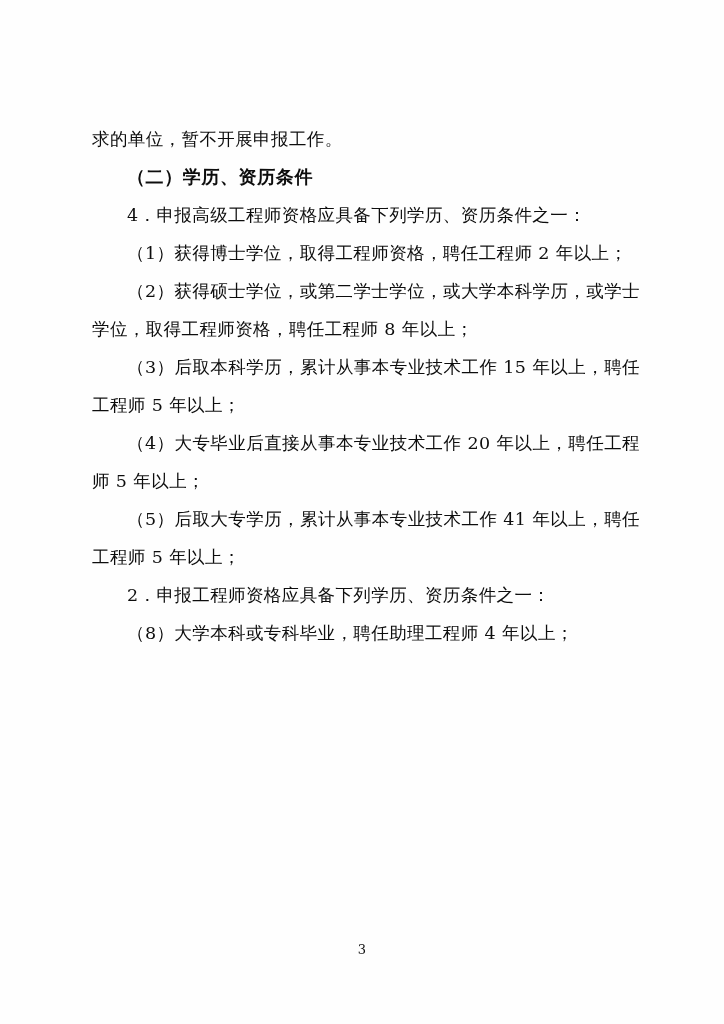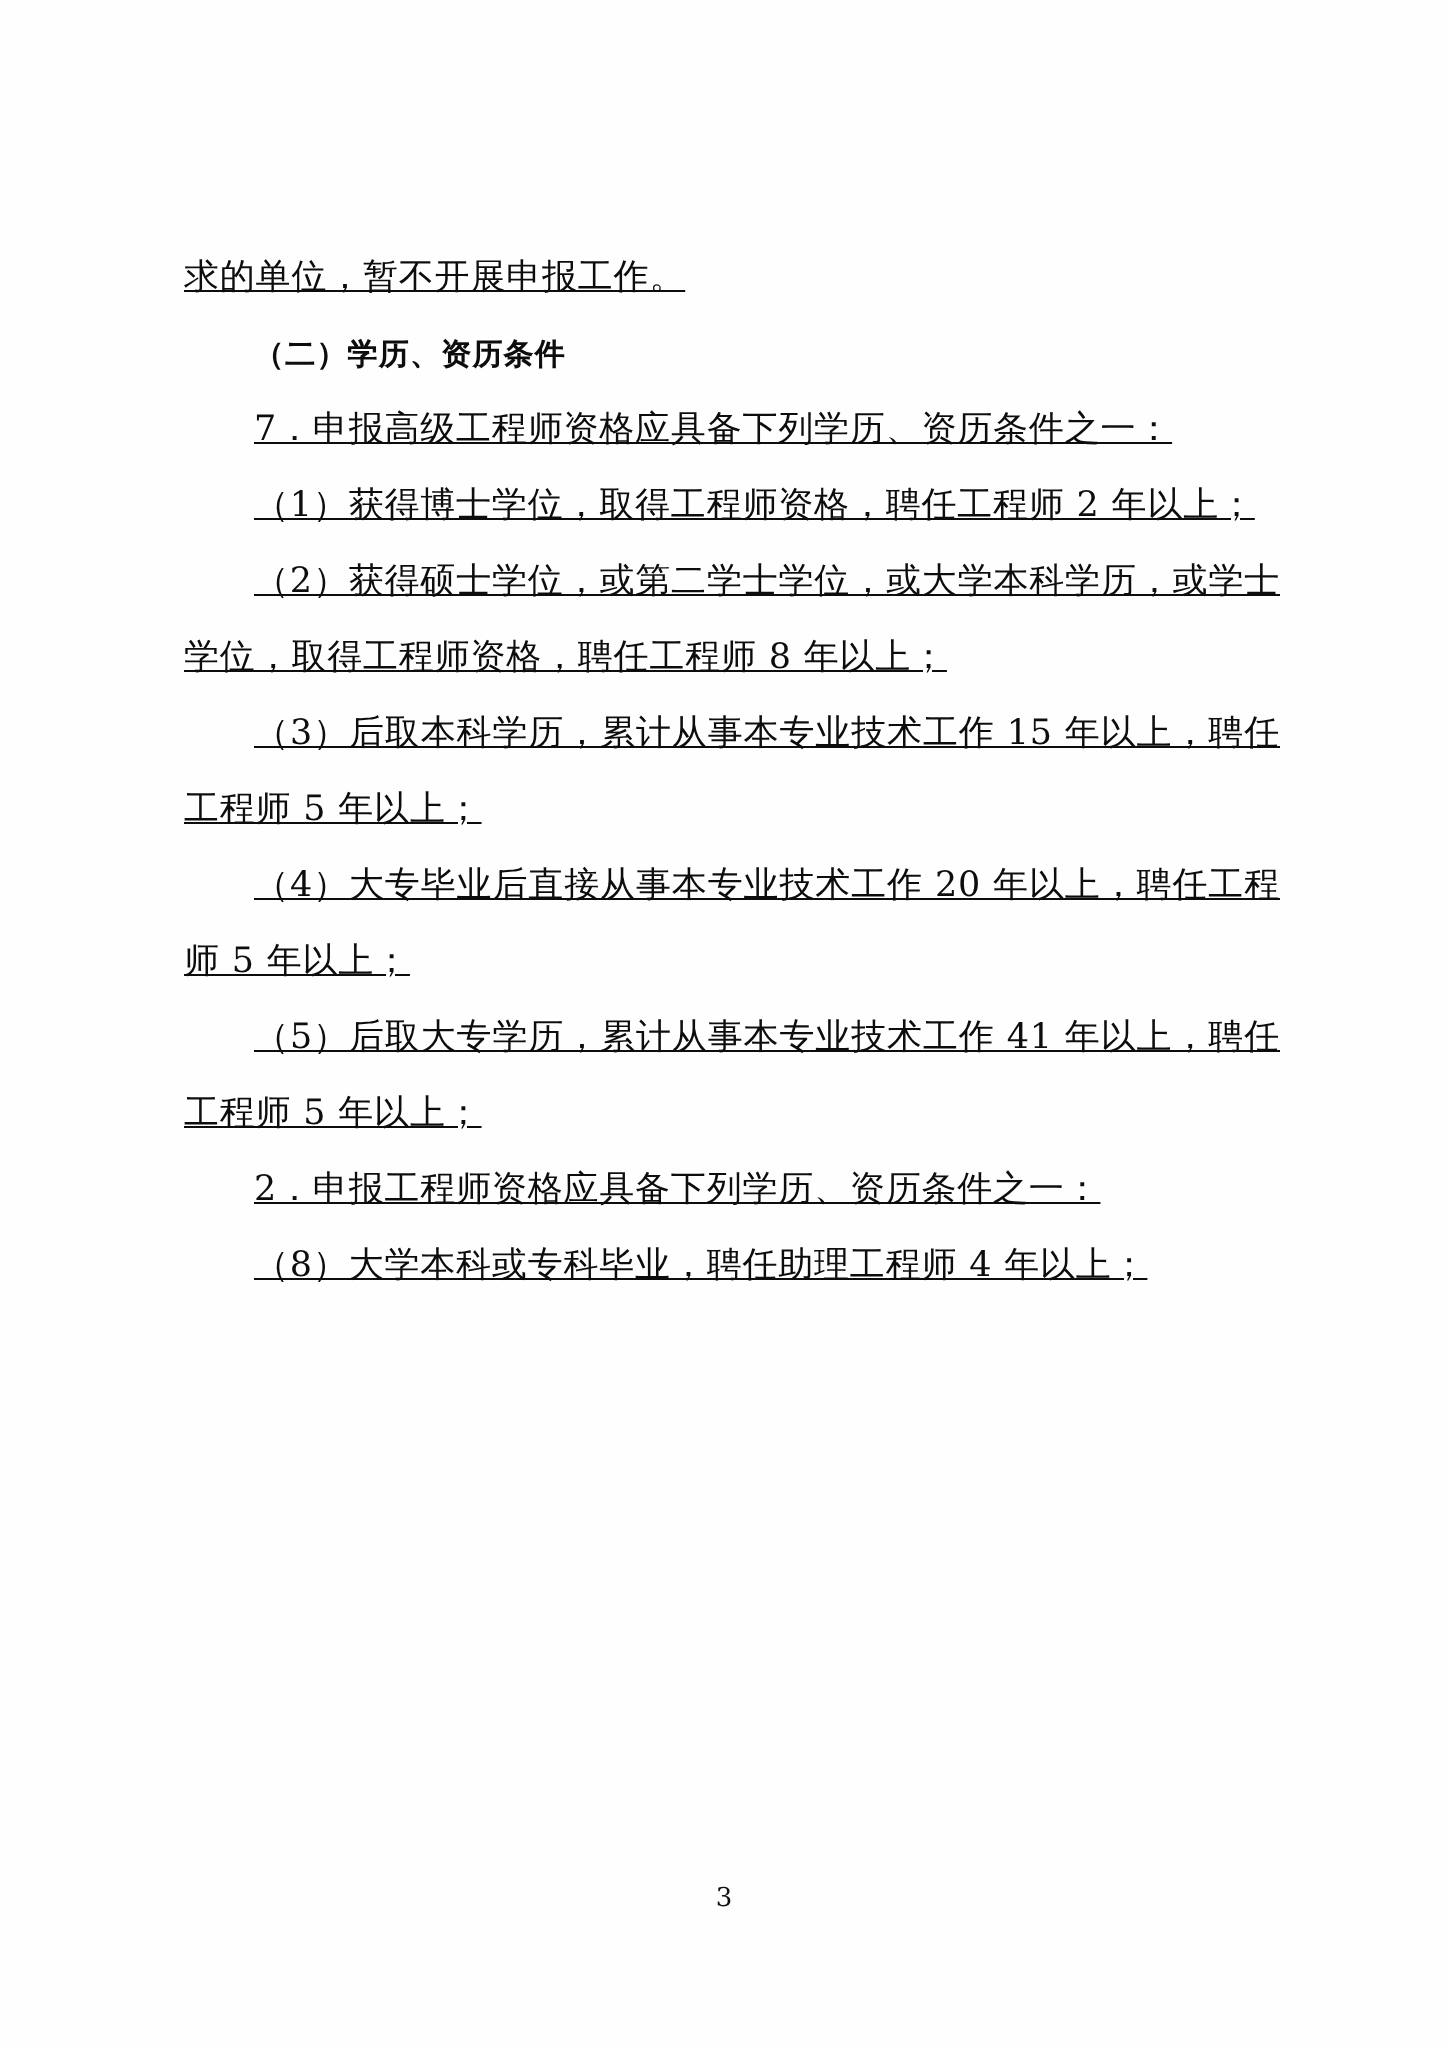--- a/index.html
+++ b/index.html
@@ -31,30 +31,29 @@
     width: 548px;
   }
   .para {
     font-size: 17.5px;
     line-height: 38px;
     letter-spacing: 0.4px;
     text-align: justify;
     text-justify: inter-ideograph;
     margin: 0;
     word-break: break-all;
-    text-decoration: underline;
   }
   .indent {
     text-indent: 35px;
   }
   .indent-num {
     text-indent: 35px;
   }
   .heading {
-    font-size: 15px;
+    font-size: 18px;
     line-height: 38px;
     font-weight: bold;
     text-indent: 35px;
     margin: 0;
     letter-spacing: 0.6px;
   }
   .footer {
     position: absolute;
     left: 0;
     top: 942px;
@@ -68,21 +67,21 @@
 </head>
 <body>
 
 <div class="page">
   <div class="content">
 
     <p class="para">求的单位，暂不开展申报工作。</p>
 
     <p class="heading">（二）学历、资历条件</p>
 
-    <p class="para indent-num">7．申报高级工程师资格应具备下列学历、资历条件之一：</p>
+    <p class="para indent-num">4．申报高级工程师资格应具备下列学历、资历条件之一：</p>
 
     <p class="para indent">（1）获得博士学位，取得工程师资格，聘任工程师 2 年以上；</p>
 
     <p class="para indent">（2）获得硕士学位，或第二学士学位，或大学本科学历，或学士学位，取得工程师资格，聘任工程师 8 年以上；</p>
 
     <p class="para indent">（3）后取本科学历，累计从事本专业技术工作 15 年以上，聘任工程师 5 年以上；</p>
 
     <p class="para indent">（4）大专毕业后直接从事本专业技术工作 20 年以上，聘任工程师 5 年以上；</p>
 
     <p class="para indent">（5）后取大专学历，累计从事本专业技术工作 41 年以上，聘任工程师 5 年以上；</p>

